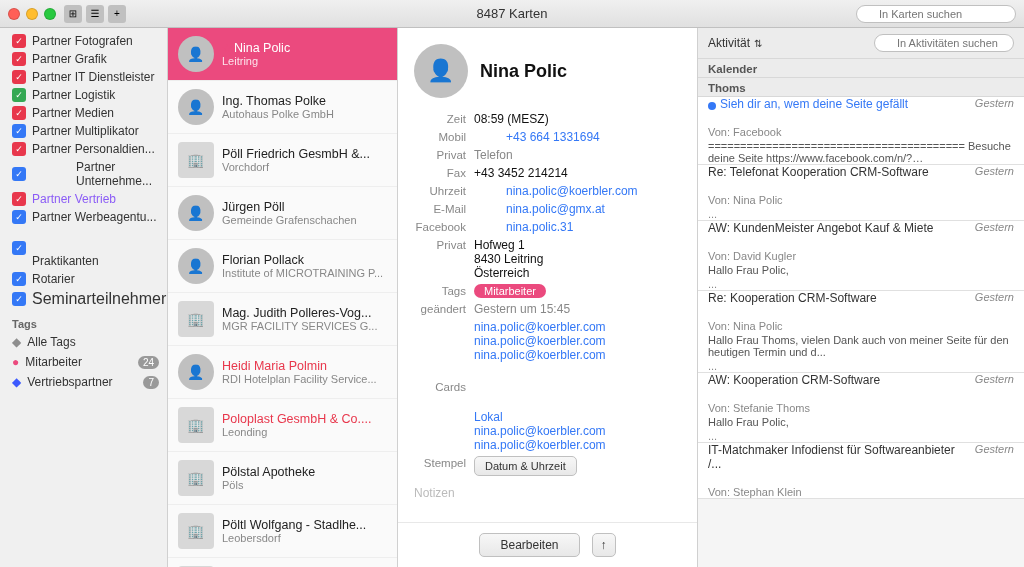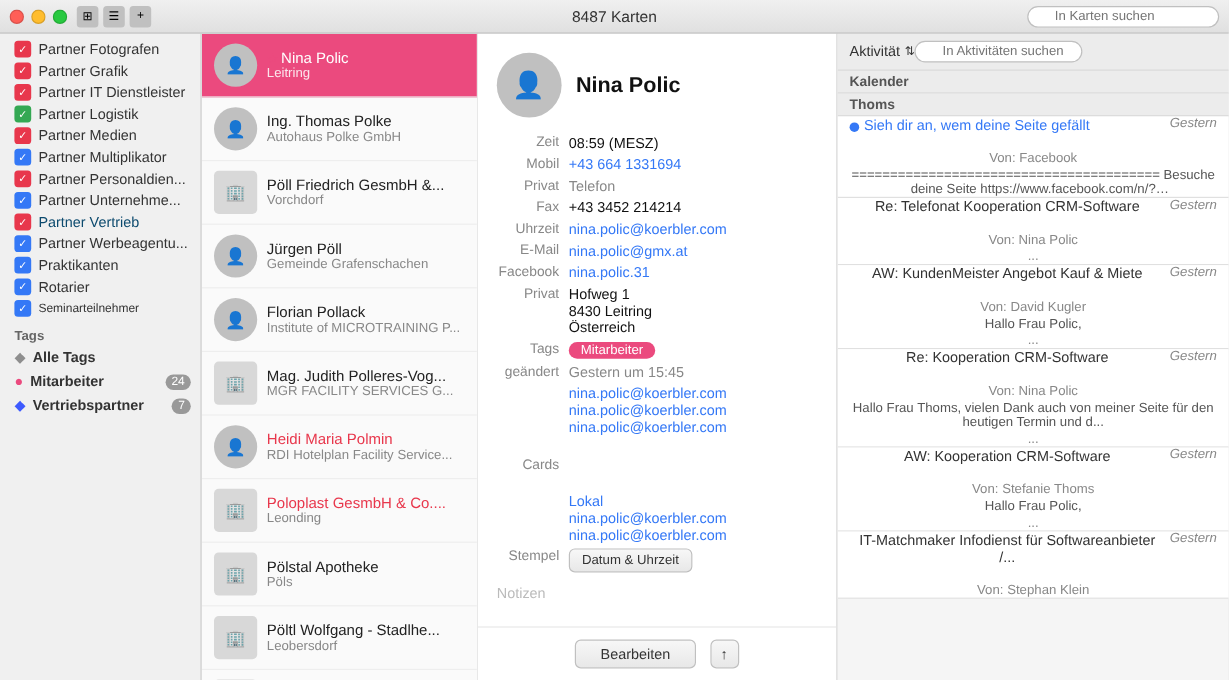--- a/index.html
+++ b/index.html
@@ -126,21 +126,21 @@
       color: #666;
       padding: 8px 8px 2px 12px;
     }
     .tag-item {
       display: flex;
       align-items: center;
       padding: 3px 8px 3px 12px;
       cursor: pointer;
       gap: 6px;
     }
-    .tag-label { flex: 1; font-size: 12px; color: #333; font-weight: bold; }
+    .tag-label { flex: 1; font-size: 12px; color: #333; }
     .tag-count {
       background: #999;
       color: white;
       border-radius: 8px;
       padding: 1px 5px;
       font-size: 10px;
     }
 
     
     .contact-list {
@@ -241,21 +241,21 @@
       color: #888;
       flex-shrink: 0;
       padding-top: 1px;
       font-size: 11.5px;
     }
     .detail-value {
       color: #111;
       flex: 1;
       font-size: 12px;
     }
-    .detail-value.link { color: #3478f6; }
+    .detail-value.link { color: #3478f6; margin-left: 32px; }
     .detail-value.muted { color: #888; }
     .detail-tag {
       display: inline-block;
       background: #eb4a7e;
       color: white;
       border-radius: 10px;
       padding: 1px 10px;
       font-size: 11px;
     }
     .detail-footer {
@@ -304,21 +304,21 @@
     .activity-panel {
       flex: 1;
       background: #f5f5f5;
       display: flex;
       flex-direction: column;
       overflow-y: auto;
     }
     .activity-header {
       display: flex;
       align-items: center;
-      justify-content: flex-start;
+      justify-content: space-between;
       padding: 6px 10px;
       border-bottom: 1px solid #d8d8d8;
       background: #ececec;
     }
     .activity-title {
       font-size: 12px;
       font-weight: 500;
       color: #333;
       display: flex;
       align-items: center;
@@ -329,21 +329,20 @@
       font-weight: 600;
       color: #555;
       padding: 4px 10px 2px;
       background: #ececec;
       border-bottom: 1px solid #d8d8d8;
     }
     .mail-item {
       padding: 0 10px;
       border-bottom: 1px solid #e0e0e0;
       background: #fff;
-      text-align: center;
     }
     .mail-item-header {
       display: flex;
       justify-content: space-between;
       align-items: flex-start;
       gap: 4px;
     }
     .mail-subject {
       font-size: 12px;
       font-weight: 500;
@@ -452,51 +451,51 @@
         <div class="sidebar-item">
     <div class="checkbox checked-red">
       <span class="checkbox-check">✓</span>
     </div>
     <span style="font-size:12px;color:#333;">Partner Personaldien...</span>
   </div>
         <div class="sidebar-item">
     <div class="checkbox checked-blue">
       <span class="checkbox-check">✓</span>
     </div>
-    <span style="font-size:12px;color:#333;">Partner Unternehme...</span>
+    <span style="font-size:12px;color:#333;margin-left:44px;">Partner Unternehme...</span>
   </div>
         <div class="sidebar-item">
     <div class="checkbox checked-red">
       <span class="checkbox-check">✓</span>
     </div>
-    <span style="font-size:12px;color:#0c4a6e;">Partner Vertrieb</span>
+    <span style="font-size:12px;color:#8b5cf6;">Partner Vertrieb</span>
   </div>
         <div class="sidebar-item">
     <div class="checkbox checked-blue">
       <span class="checkbox-check">✓</span>
     </div>
     <span style="font-size:12px;color:#333;">Partner Werbeagentu...</span>
   </div>
         <div class="sidebar-item">
     <div class="checkbox checked-blue">
       <span class="checkbox-check">✓</span>
     </div>
-    <span style="font-size:12px;color:#333;">Praktikanten</span>
+    <span style="font-size:12px;color:#333;margin-top:26px;">Praktikanten</span>
   </div>
         <div class="sidebar-item">
     <div class="checkbox checked-blue">
       <span class="checkbox-check">✓</span>
     </div>
     <span style="font-size:12px;color:#333;">Rotarier</span>
   </div>
         <div class="sidebar-item">
     <div class="checkbox checked-blue">
       <span class="checkbox-check">✓</span>
     </div>
-    <span style="font-size:10px;color:#333;">Seminarteilnehmer</span>
+    <span style="font-size:16px;color:#333;">Seminarteilnehmer</span>
   </div>
       </div>
     <div class="sidebar-section">Tags</div>
     <div id="tags-container">
         <div class="tag-item">
     <span style="color:#8e8e8e;font-size:12px;">◆</span>
     <span class="tag-label">Alle Tags</span>
 
   </div>
         <div class="tag-item">

